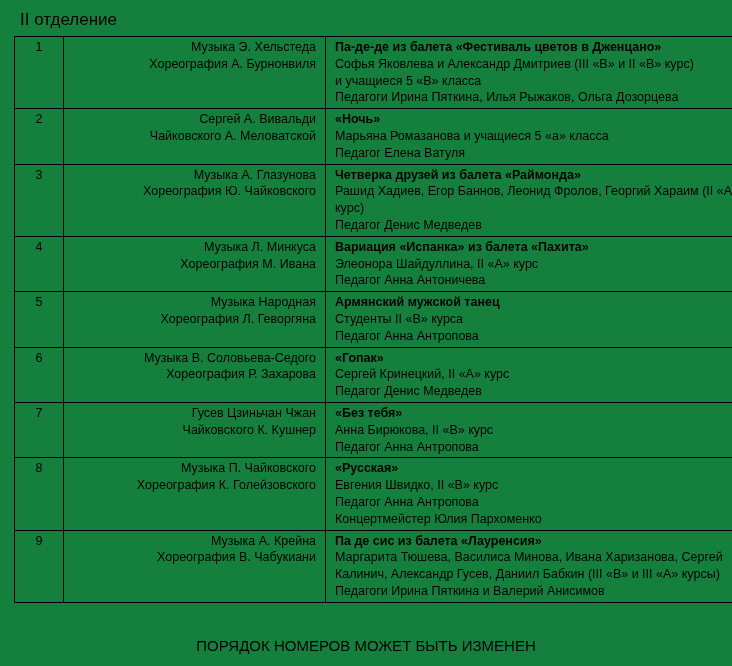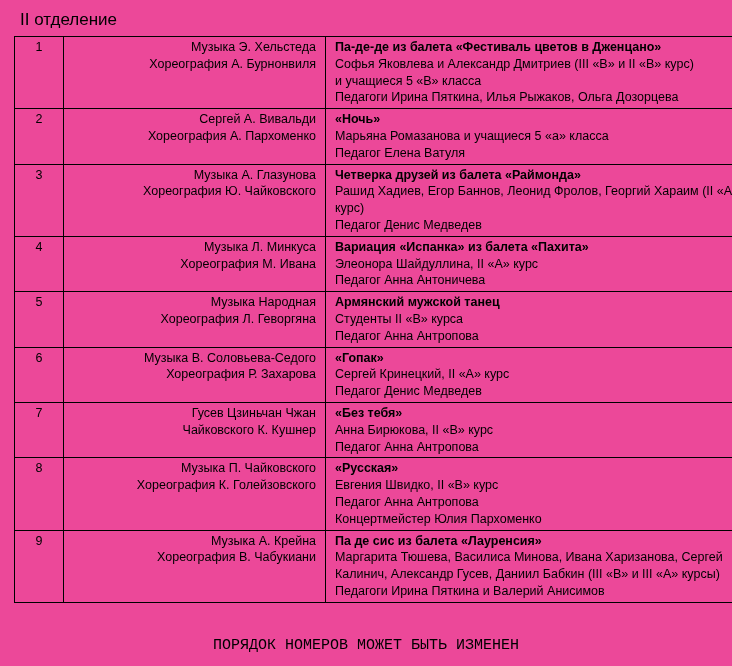--- a/index.html
+++ b/index.html
@@ -7,21 +7,21 @@
     padding: 0;
     background: #ffffff;
     color: #000000;
     font-family: "Liberation Sans", sans-serif;
   }
   .page {
     width: 732px;
     height: 666px;
     box-sizing: border-box;
     padding: 8px 14px 0 14px;
-    background: #ec4899;
+    background: #15803d;
   }
   .doc-title {
     font-size: 17px;
     font-weight: 400;
     margin: 2px 0 6px 6px;
     line-height: 20px;
   }
   table.program {
     border-collapse: collapse;
     table-layout: fixed;
@@ -48,21 +48,20 @@
     width: 427px;
   }
   .piece-title {
     font-weight: 700;
   }
   .footer-note {
     margin-top: 34px;
     text-align: center;
     font-size: 15px;
     line-height: 18px;
-    font-family: Liberation Mono, monospace;
   }
 </style>
 </head>
 <body>
 
 <div class="page">
   <div class="doc-title">II отделение</div>
 
   <table class="program">
     <tbody id="table-body">
@@ -77,21 +76,21 @@
     <div>Софья Яковлева и Александр Дмитриев (III «В» и II «В» курс)</div>
             <div>и учащиеся 5 «В» класса</div>
             <div>Педагоги Ирина Пяткина, Илья Рыжаков, Ольга Дозорцева</div>
           </td>
   </tr>
 
   <tr>
     <td class="num-cell">2</td>
     <td class="credits-cell">
       <div>Сергей А. Вивальди</div>
-      <div>Хореография А. Пархоменко</div>
+      <div>Чайковского А. Меловатской</div>
     </td>
     <td class="details-cell">
       <div class="piece-title">«Ночь»</div>
     <div>Марьяна Ромазанова и учащиеся 5 «а» класса</div>
             <div>Педагог Елена Ватуля</div>
           </td>
   </tr>
 
   <tr>
     <td class="num-cell">3</td>

